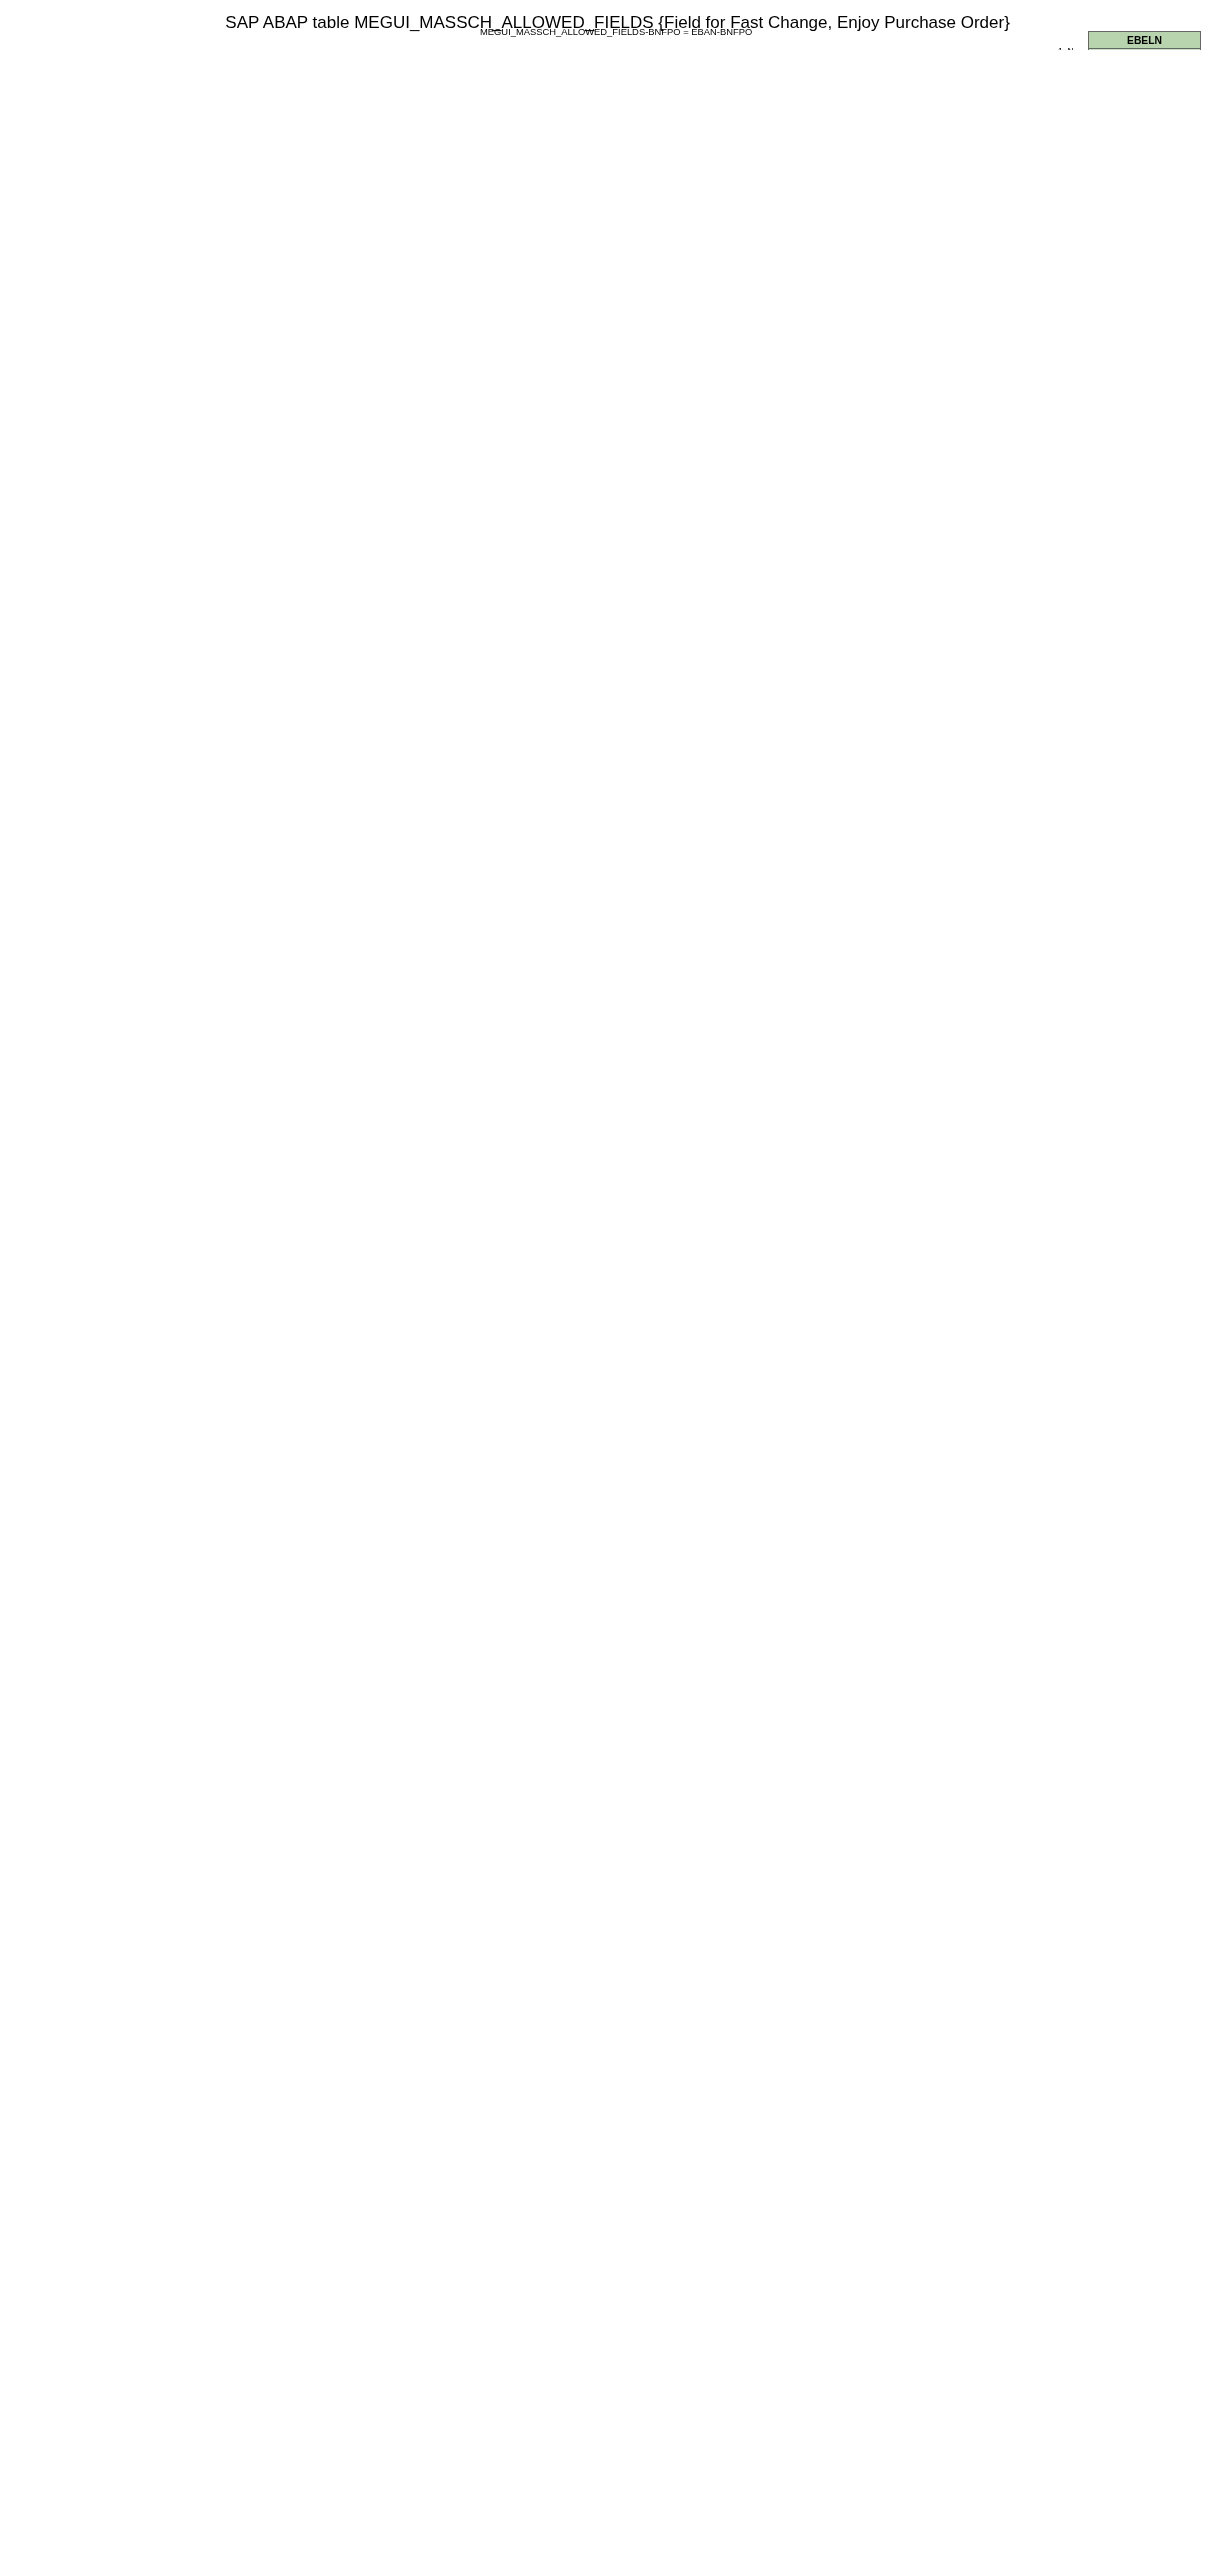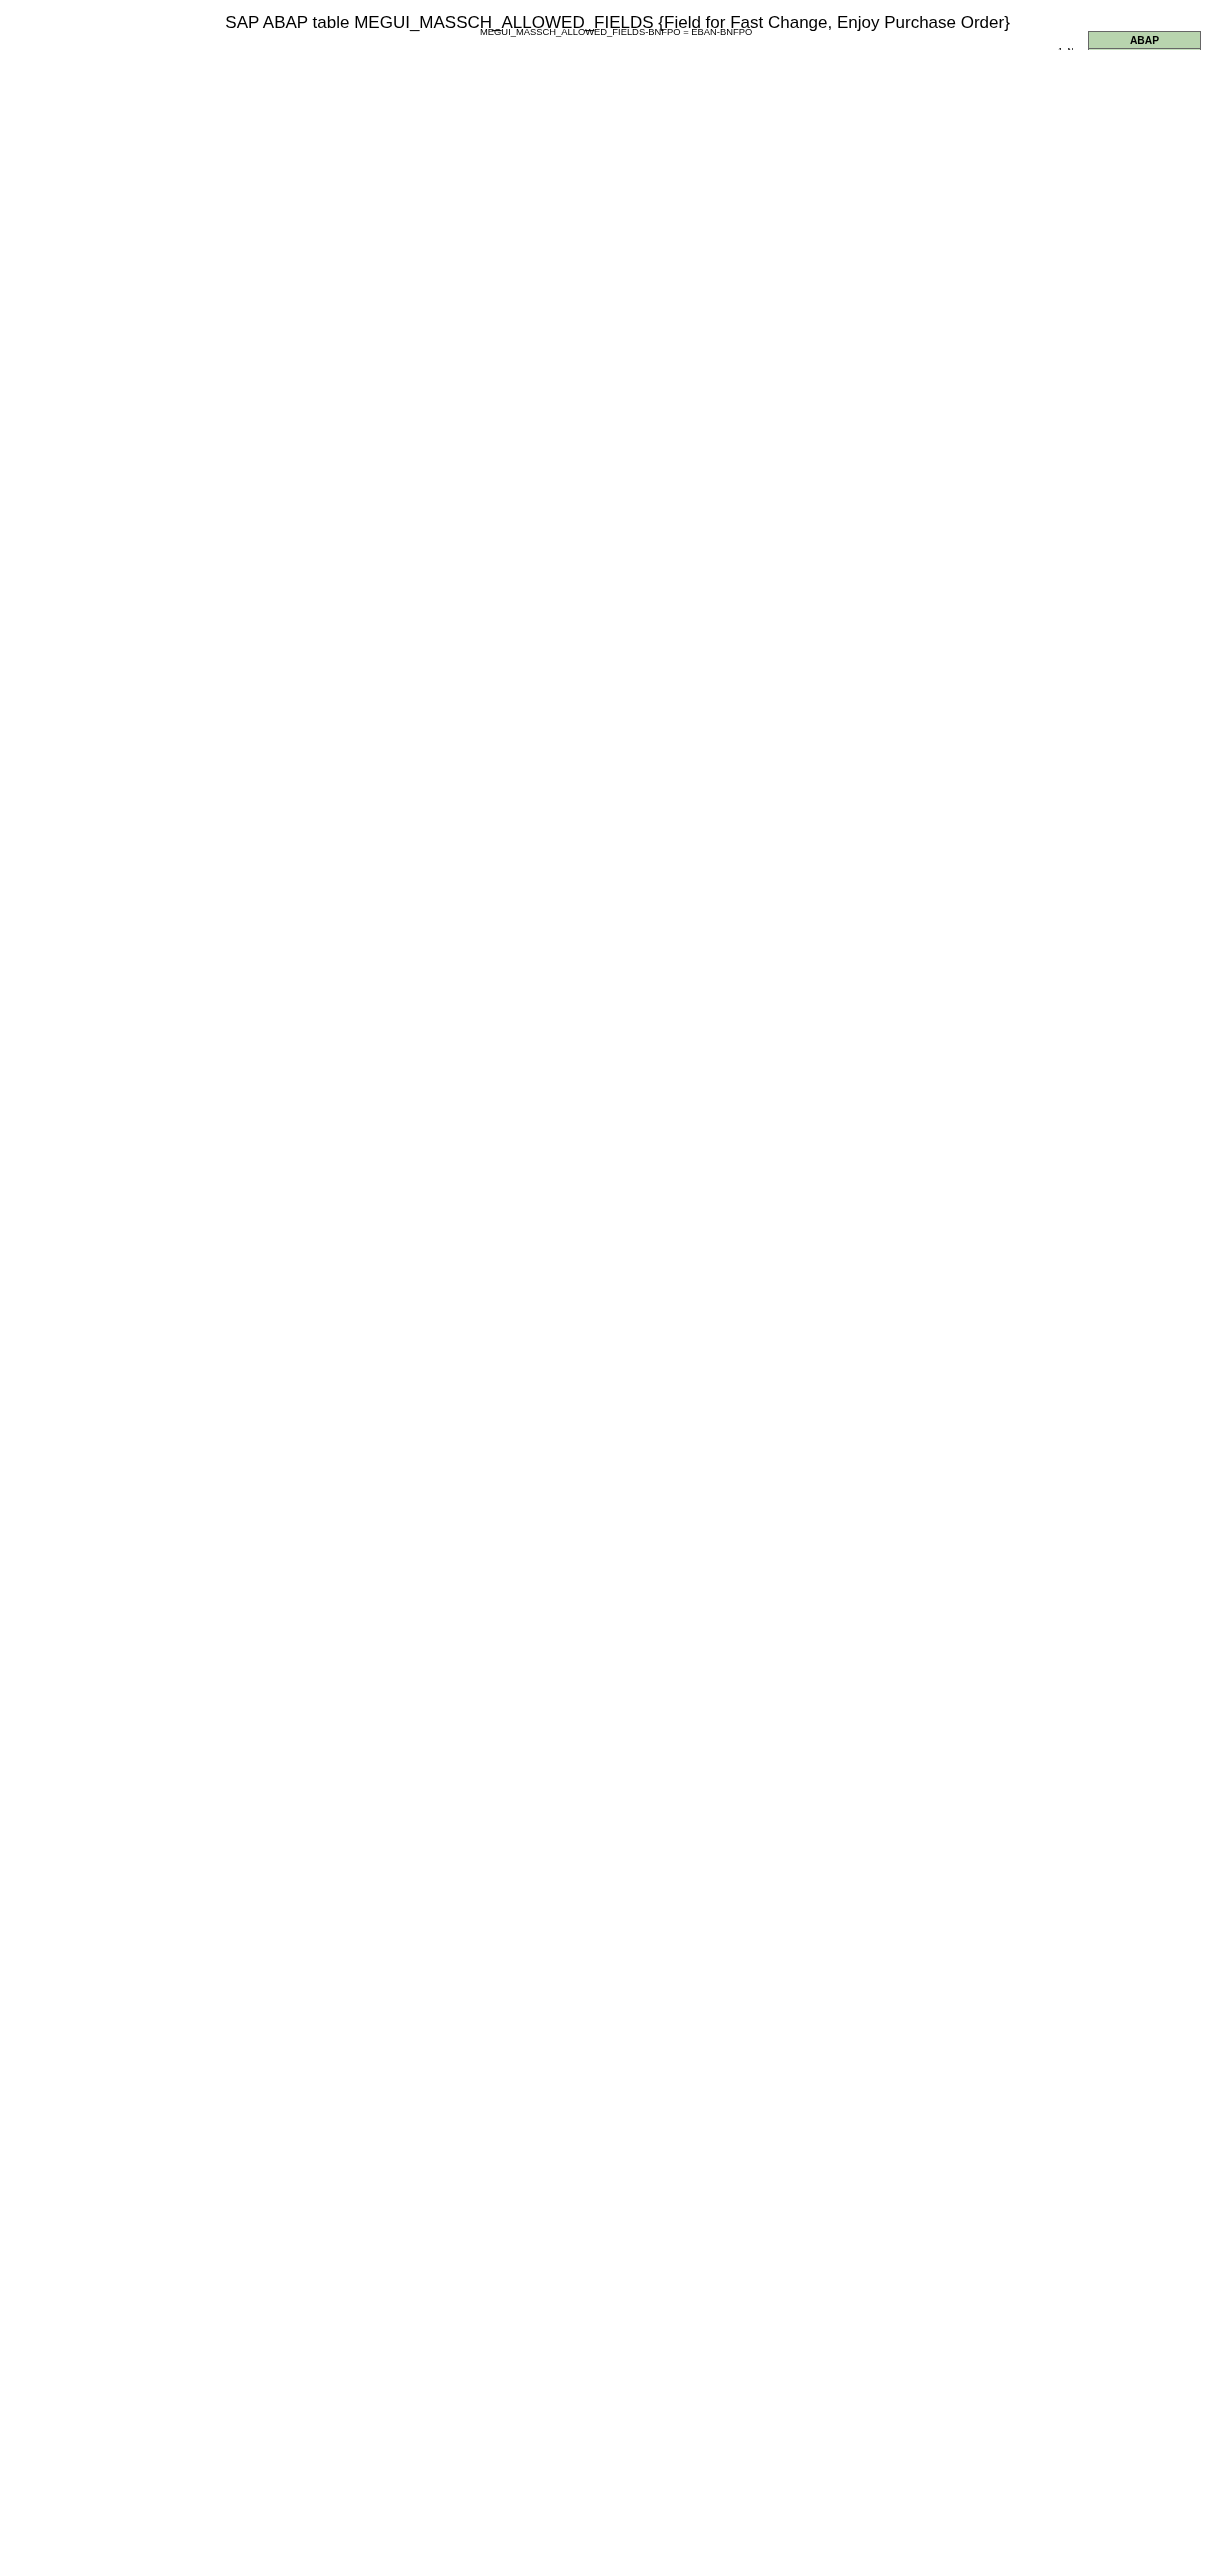--- a/index.html
+++ b/index.html
@@ -109,21 +109,21 @@
       <div class="fld">PUNEI [UNIT (3)]</div>
       <div class="fld">SAISO [CHAR (4)]</div>
       <div class="fld">ANFNR [CHAR (10)]</div>
       <div class="fld">ANFPS [NUMC (5)]</div>
       <div class="fld">BNFPO [NUMC (5)]</div>
     </div>
 </div>
 
 <div id="refs">
     <div class="ref-table" style="left: 1088px; top: 31px;">
-      <div class="hdr">ABAP</div>
+      <div class="hdr">EBELN</div>
       <div class="fld">MANDT [CLNT (3)]</div>
       <div class="fld">BANFN [CHAR (10)]</div>
       <div class="fld">BNFPO [NUMC (5)]</div>
     </div>
     <div class="ref-table" style="left: 1088px; top: 188px;">
       <div class="hdr">EKKO</div>
       <div class="fld">MANDT [CLNT (3)]</div>
       <div class="fld">EBELN [CHAR (10)]</div>
     </div>
     <div class="ref-table" style="left: 1088px; top: 356px;">

